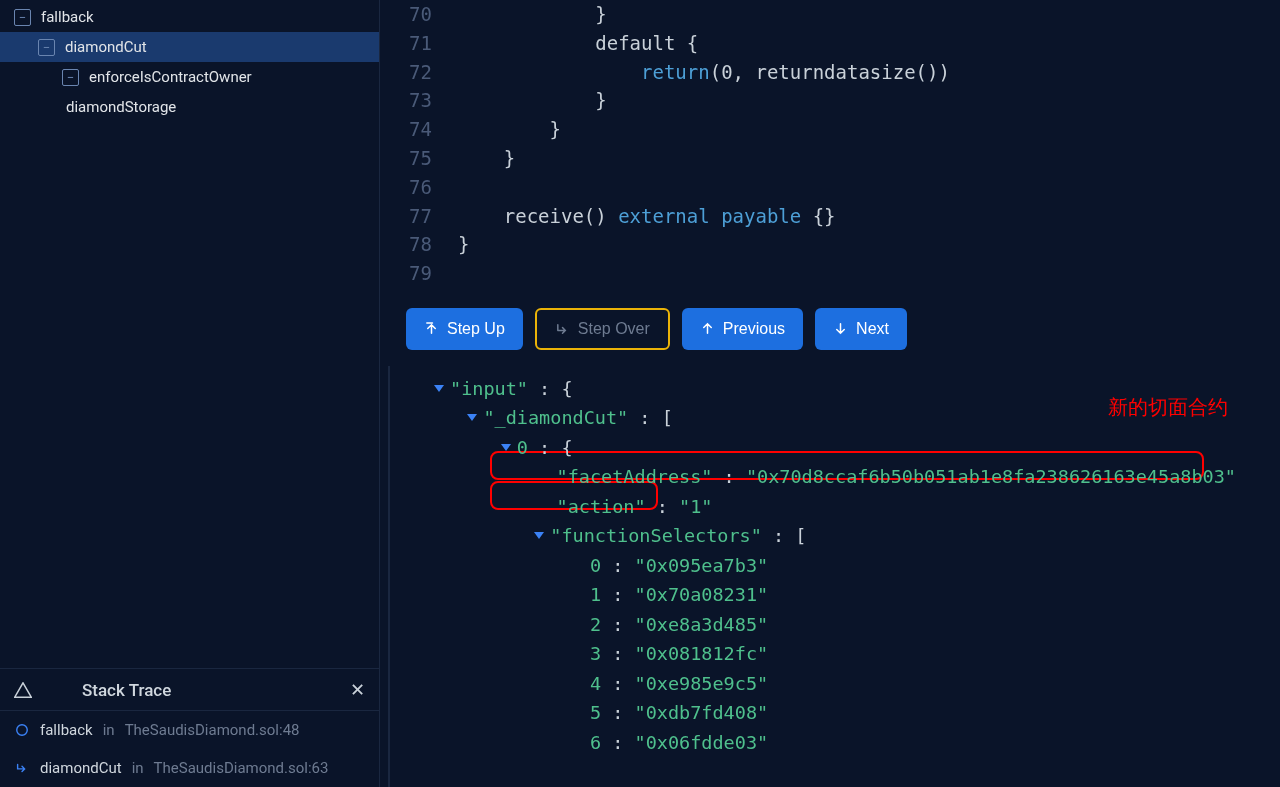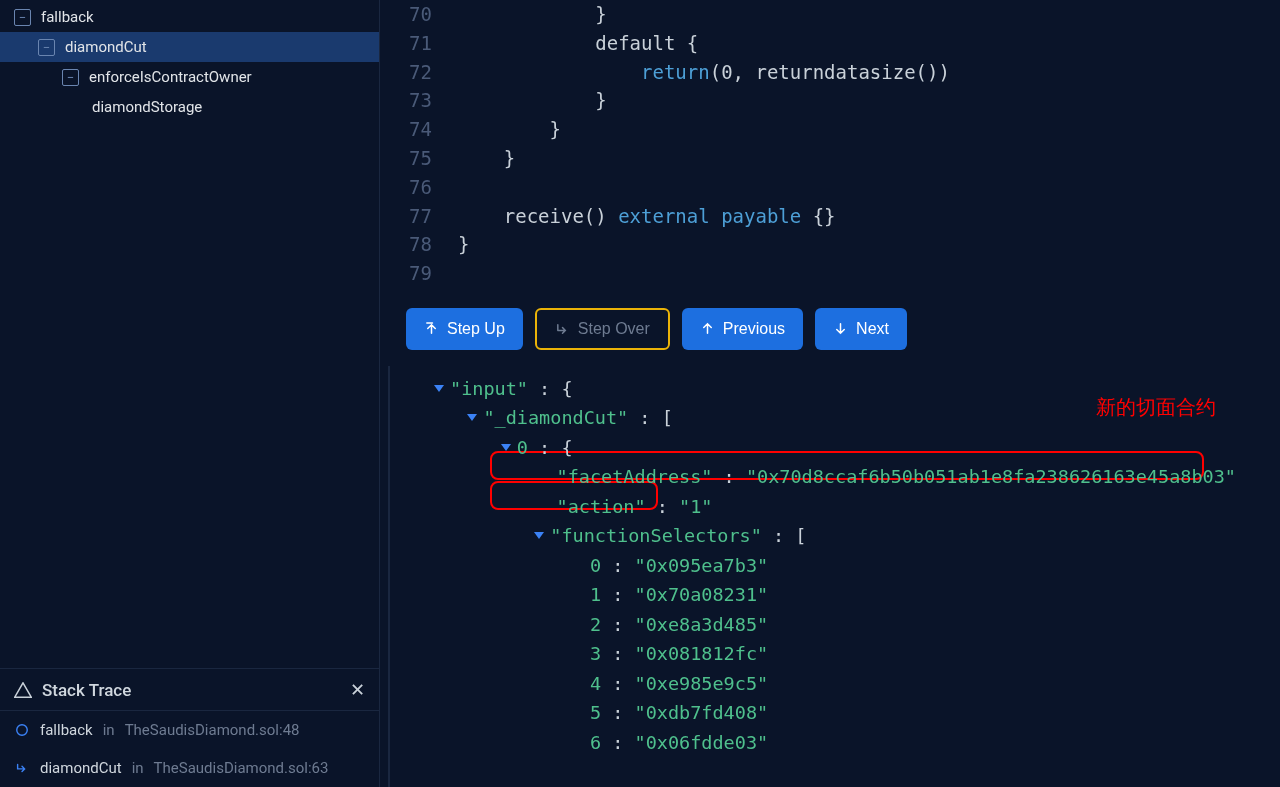--- a/index.html
+++ b/index.html
@@ -31,21 +31,21 @@
 .tree-item {
   display: flex;
   align-items: center;
   padding: 6px 10px;
   font-size: 15px;
   cursor: pointer;
 }
 .tree-item.depth0 { padding-left: 14px; }
 .tree-item.depth1 { padding-left: 38px; }
 .tree-item.depth2 { padding-left: 62px; }
-.tree-item.depth3 { padding-left: 92px; }
+.tree-item.depth3 { padding-left: 66px; }
 .tree-item.active {
   background: #1a3a6e;
 }
 
 .collapse-box {
   width: 17px;
   height: 17px;
   border: 1px solid #6a85b0;
   border-radius: 2px;
   display: flex;
@@ -74,20 +74,21 @@
 
 .warn-icon {
   width: 18px; height: 16px;
   margin-right: 10px;
 }
 .stack-title {
   font-size: 17px;
   font-weight: 500;
   color: #d0d7de;
   flex: 1;
+  margin-left: 40px;
 }
 .close-x {
   font-size: 18px;
   color: #c9d1d9;
   cursor: pointer;
 }
 
 .stack-row {
   display: flex;
   align-items: center;
@@ -356,21 +357,21 @@
       <span class="bicon">
         <svg viewBox="0 0 16 16" width="15" height="15">
             <path d="M8 3 V13 M4 9 L8 13 L12 9" stroke="#fff" stroke-width="1.6" fill="none" stroke-linecap="round"></path>
           </svg>
       </span>
       <span>Next</span>
     </button>
   </div>
 
   <div class="json-viewer" id="json-viewer">
-    <div class="annotation" style="top:27px; right:64px;">新的切面合约</div>
+    <div class="annotation" style="top:27px; right:52px;">新的切面合约</div>
     <div class="highlight-box1" style="top:85px; left:100px; width:714px; height:29px;"></div>
     <div class="highlight-box2" style="top:115px; left:100px; width:168px; height:29px;"></div>
   <div class="jl"><span class="tri"></span><span class="jkey">"input"</span><span class="jpunc"> : </span><span class="jpunc">{</span></div>
       <div class="jl">   <span class="tri"></span><span class="jkey">"_diamondCut"</span><span class="jpunc"> : </span><span class="jpunc">[</span></div>
       <div class="jl">      <span class="tri"></span><span class="jidx">0</span><span class="jpunc"> : </span><span class="jpunc">{</span></div>
       <div class="jl">           <span class="jkey">"facetAddress"</span><span class="jpunc"> : </span><span class="jstr">"0x70d8ccaf6b50b051ab1e8fa238626163e45a8b03"</span></div>
       <div class="jl">           <span class="jkey">"action"</span><span class="jpunc"> : </span><span class="jstr">"1"</span></div>
       <div class="jl">         <span class="tri"></span><span class="jkey">"functionSelectors"</span><span class="jpunc"> : </span><span class="jpunc">[</span></div>
       <div class="jl">              <span class="jidx">0</span><span class="jpunc"> : </span><span class="jstr">"0x095ea7b3"</span></div>
       <div class="jl">              <span class="jidx">1</span><span class="jpunc"> : </span><span class="jstr">"0x70a08231"</span></div>

